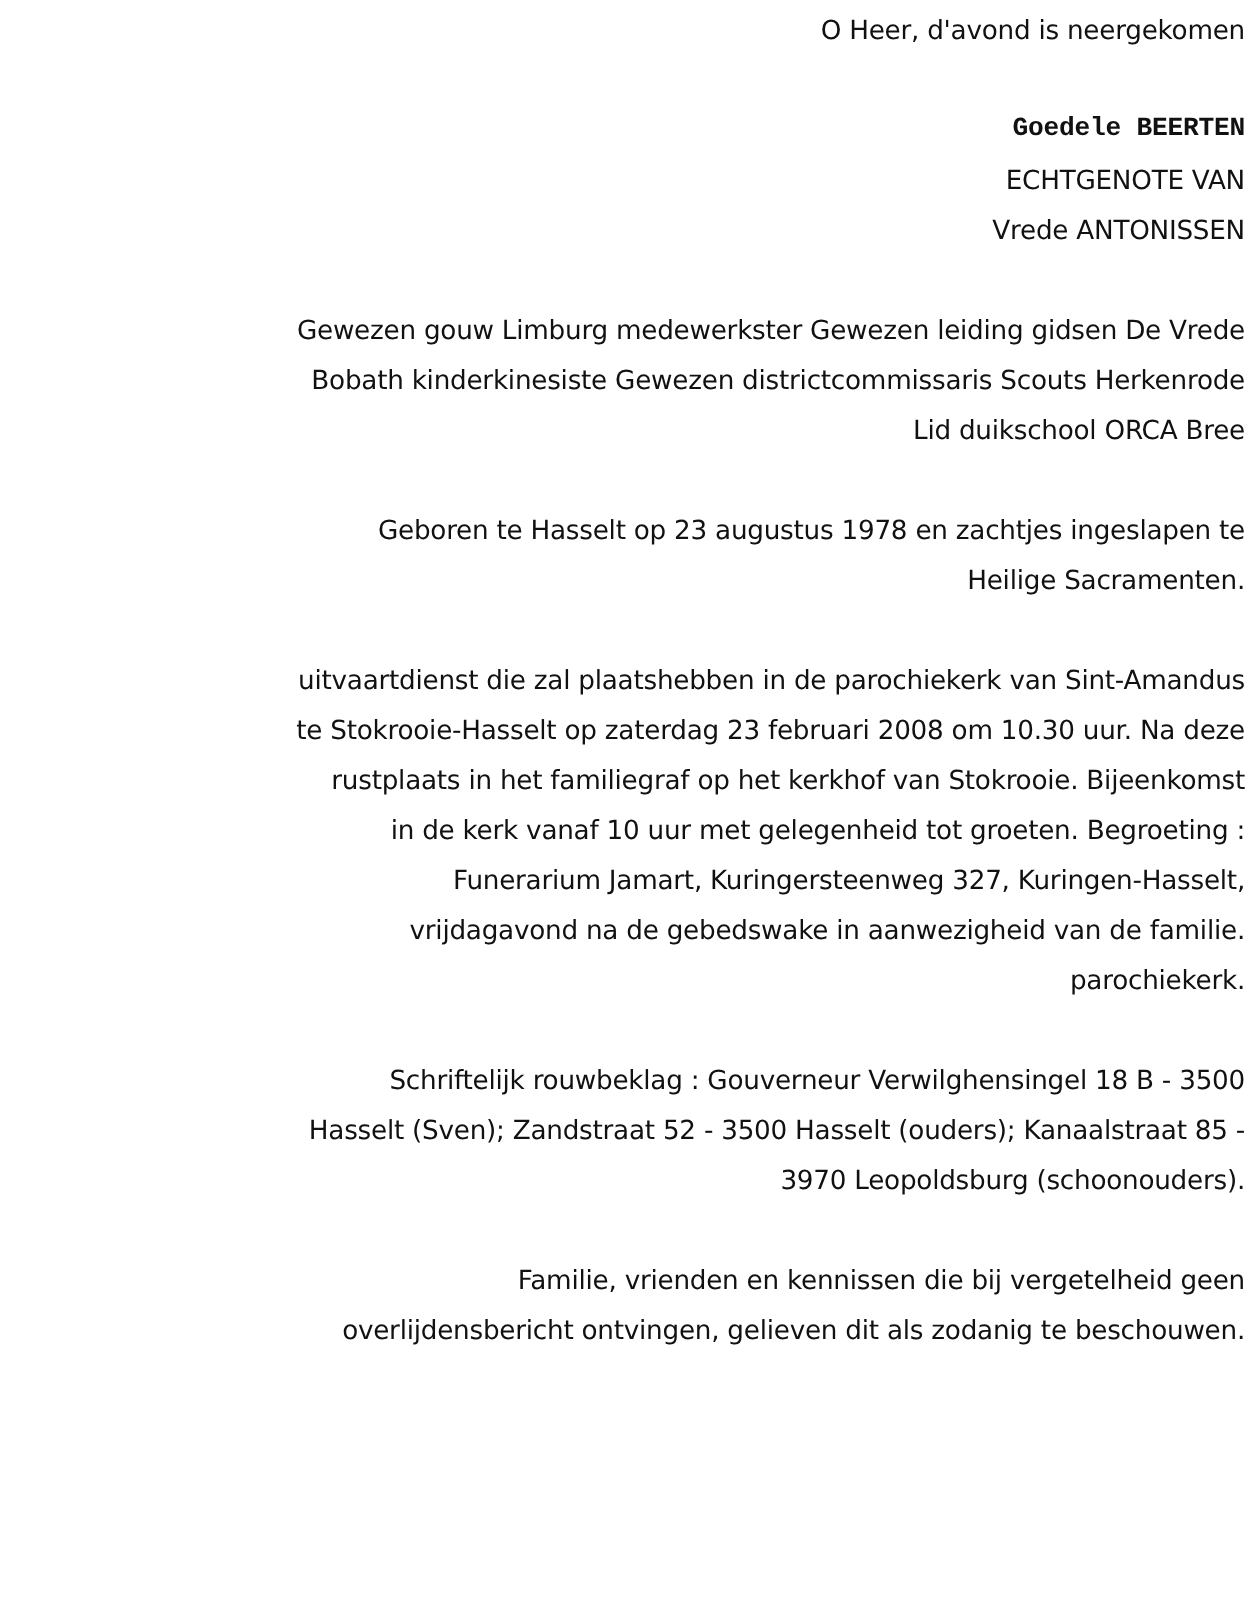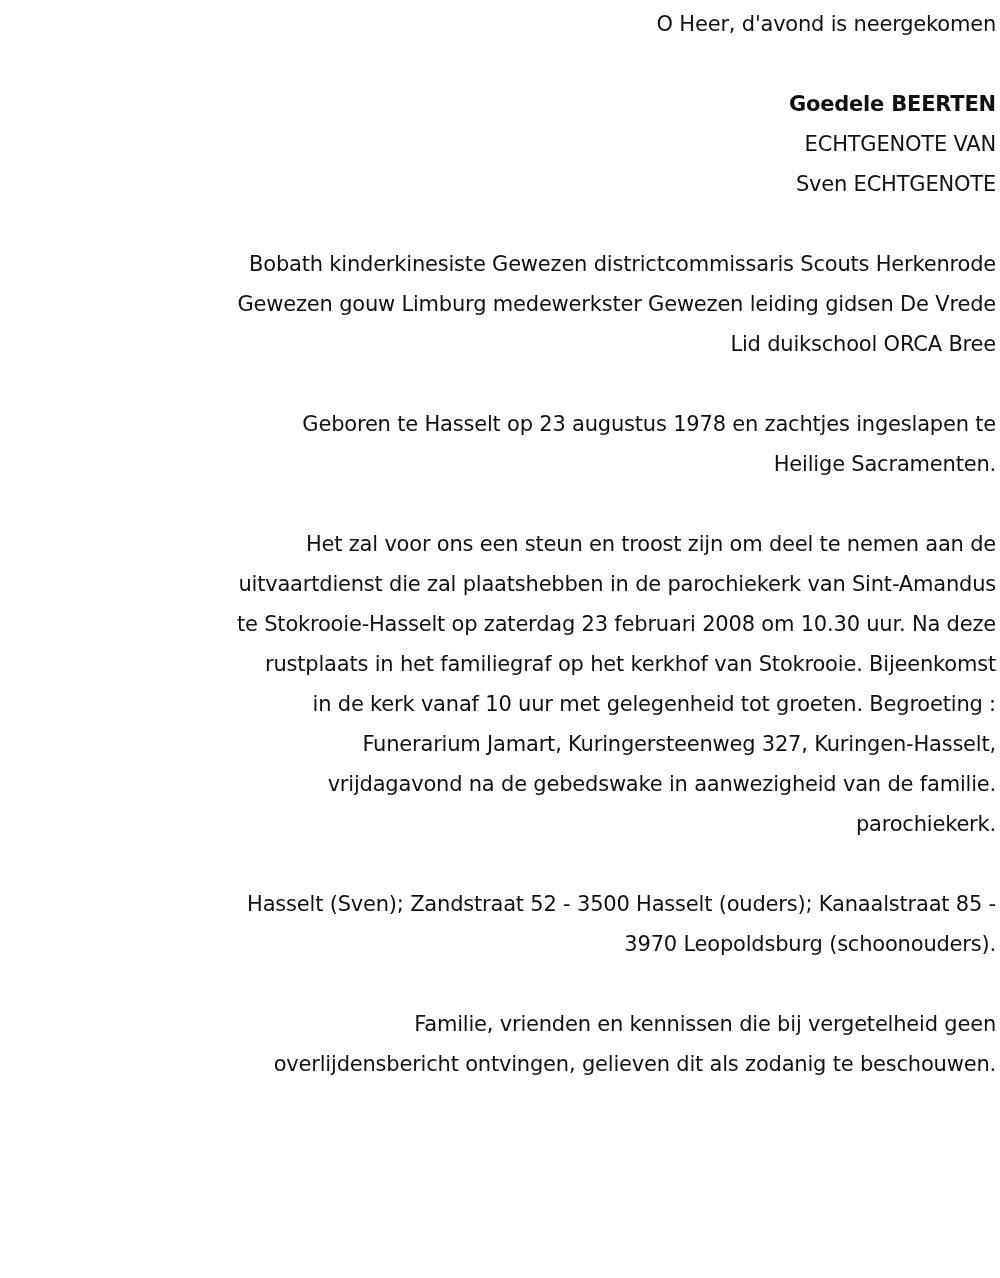--- a/index.html
+++ b/index.html
@@ -5,61 +5,61 @@
   html, body { margin:0; padding:0; background:#ffffff; }
   body { width:1000px; height:1278px; overflow:hidden; }
   .doc {
     position:absolute; left:11px; top:4px; width:985px;
     font-family:"DejaVu Sans", sans-serif;
     font-size:21px; line-height:40px; color:#111111;
     letter-spacing:-0.2px;
     text-align:right;
   }
   .line { display:block; white-space:nowrap; height:40px; }
-  .bold { font-weight:bold; }
+  .bold { font-weight:bold;font-family:Liberation Mono, monospace; }
   .gap { height:40px; }
 </style>
 </head>
 <body>
 
 <div class="doc">
   <span class="line">O Heer, d'avond is neergekomen</span>
   <div class="gap"></div>
 
   <span class="line bold">Goedele BEERTEN</span>
   <span class="line">ECHTGENOTE VAN</span>
-  <span class="line">Sven ECHTGENOTE</span>
+  <span class="line">Vrede ANTONISSEN</span>
   <div class="gap"></div>
 
   <div>
+    <span class="line">Gewezen gouw Limburg medewerkster Gewezen leiding gidsen De Vrede</span>
     <span class="line">Bobath kinderkinesiste Gewezen districtcommissaris Scouts Herkenrode</span>
-    <span class="line">Gewezen gouw Limburg medewerkster Gewezen leiding gidsen De Vrede</span>
     <span class="line">Lid duikschool ORCA Bree</span>
   </div>
   <div class="gap"></div>
 
   <div>
     <span class="line">Geboren te Hasselt op 23 augustus 1978 en zachtjes ingeslapen te</span>
     <span class="line">Heilige Sacramenten.</span>
   </div>
   <div class="gap"></div>
 
   <div>
-    <span class="line">Het zal voor ons een steun en troost zijn om deel te nemen aan de</span>
     <span class="line">uitvaartdienst die zal plaatshebben in de parochiekerk van Sint-Amandus</span>
     <span class="line">te Stokrooie-Hasselt op zaterdag 23 februari 2008 om 10.30 uur. Na deze</span>
     <span class="line">rustplaats in het familiegraf op het kerkhof van Stokrooie. Bijeenkomst</span>
     <span class="line">in de kerk vanaf 10 uur met gelegenheid tot groeten. Begroeting :</span>
     <span class="line">Funerarium Jamart, Kuringersteenweg 327, Kuringen-Hasselt,</span>
     <span class="line">vrijdagavond na de gebedswake in aanwezigheid van de familie.</span>
     <span class="line">parochiekerk.</span>
   </div>
   <div class="gap"></div>
 
   <div>
+    <span class="line">Schriftelijk rouwbeklag : Gouverneur Verwilghensingel 18 B - 3500</span>
     <span class="line">Hasselt (Sven); Zandstraat 52 - 3500 Hasselt (ouders); Kanaalstraat 85 -</span>
     <span class="line">3970 Leopoldsburg (schoonouders).</span>
   </div>
   <div class="gap"></div>
 
   <div>
     <span class="line">Familie, vrienden en kennissen die bij vergetelheid geen</span>
     <span class="line">overlijdensbericht ontvingen, gelieven dit als zodanig te beschouwen.</span>
   </div>
 </div>

